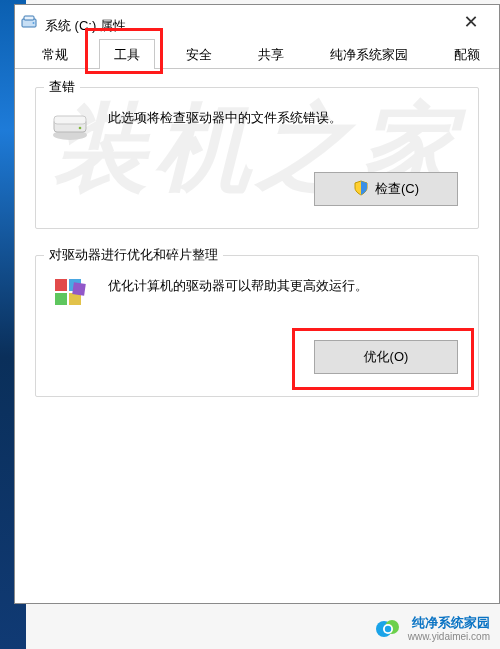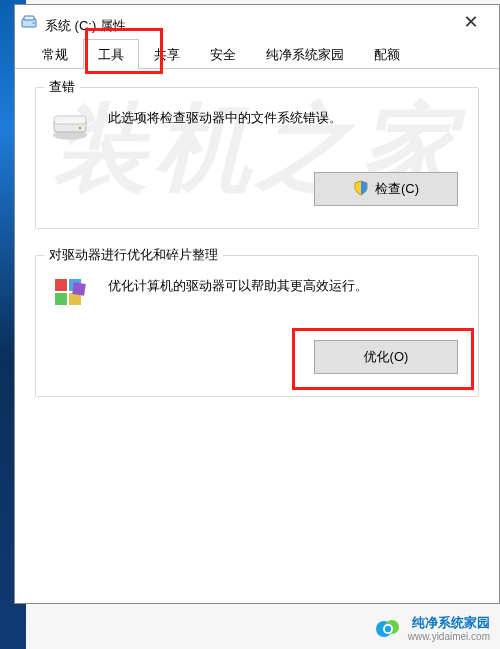--- a/index.html
+++ b/index.html
@@ -18,21 +18,21 @@
 
   .titlebar {
     height: 34px; display: flex; align-items: center; padding: 0 6px;
     background: #ffffff;
   }
   .tb-icon { width: 18px; height: 14px; margin-right: 6px; display:flex; align-items:center; justify-content:center;}
   .tb-title { font-size: 13px; color: #000; flex: 1; margin-top: 8px; }
   .tb-close { width: 44px; height: 30px; display:flex; align-items:center; justify-content:center; font-size: 18px; color:#333;}
 
   .tabs {
-    display: flex; align-items: flex-end; height: 30px; padding-left: 12px; gap: 0;
+    display: flex; align-items: flex-end; height: 30px; padding-left: 12px; gap: 16px;
     border-bottom: 1px solid #c8c8c8; position: relative;
   }
   .tab {
     font-size: 13px; color: #000; padding: 6px 14px 5px 14px; cursor: pointer;
     border: 1px solid transparent; border-bottom: none; position: relative; top: 1px;
   }
   .tab.active {
     background: #fff; border-color:#c8c8c8;margin-top:22px;
   }
   .tab-highlight {
@@ -100,22 +100,22 @@
     </span>
     <span class="tb-title">系统 (C:) 属性</span>
     <div class="tb-close">
       <span>✕</span>
     </div>
   </div>
 
   <div class="tabs">
     <div class="tab">常规</div>
     <div class="tab active">工具</div>
+    <div class="tab">安全</div>
     <div class="tab">共享</div>
-    <div class="tab">安全</div>
     <div class="tab">纯净系统家园</div>
     <div class="tab">配额</div>
     <div class="tab-highlight"></div>
   </div>
 
   <div class="content">
 
     <div class="groupbox">
       <span class="legend">查错</span>
       <div class="row">

